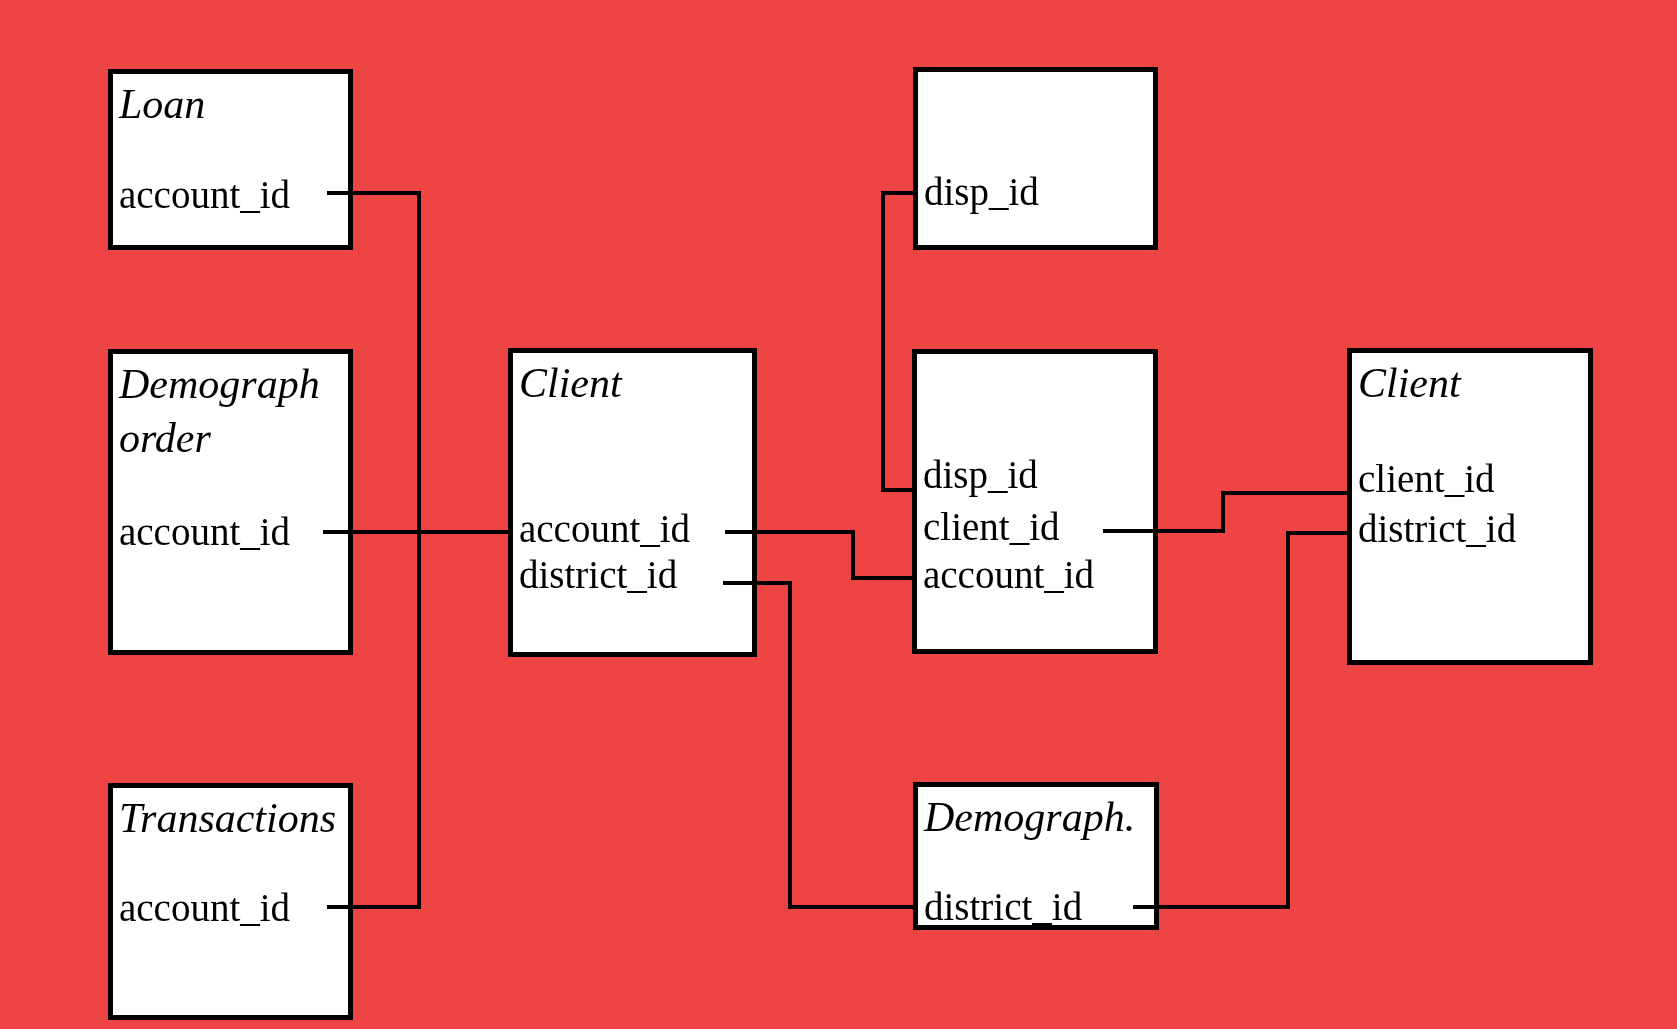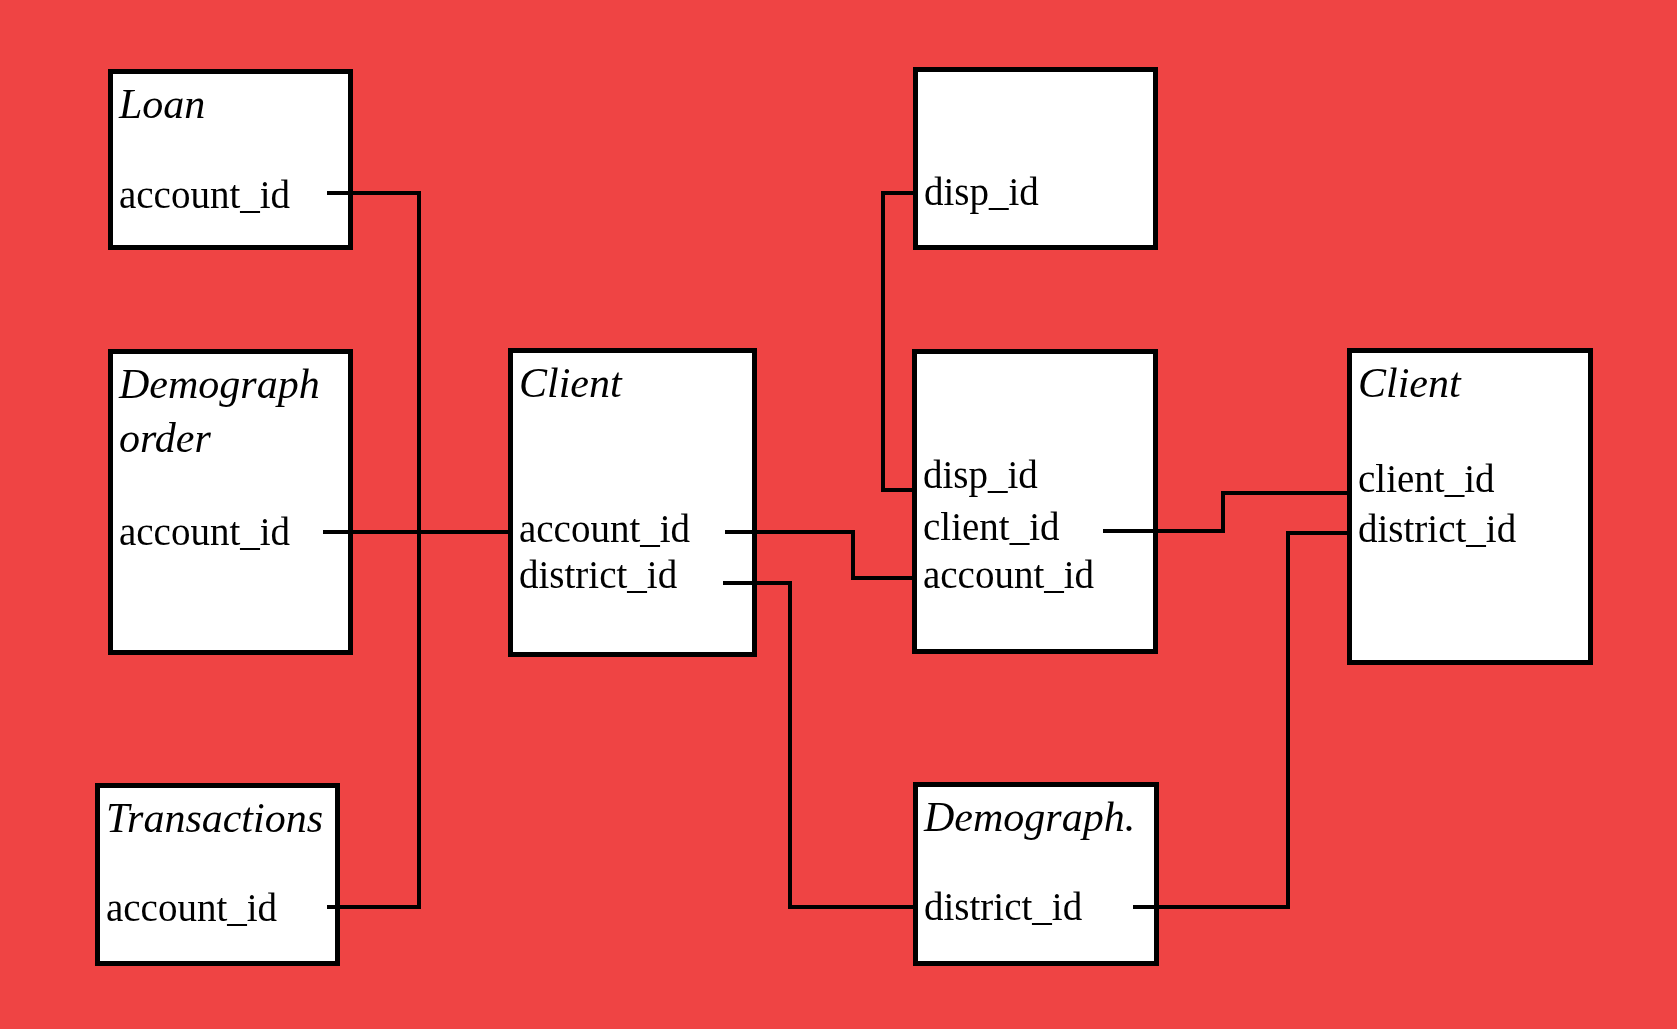--- a/index.html
+++ b/index.html
@@ -52,42 +52,42 @@
   <div class="entity" style="left:108px; top:69px; width:245px; height:181px">
     <div class="title">Loan</div>
     <div class="field" style="top:98px">account_id</div>
   </div>
 
   <div class="entity" style="left:108px; top:349px; width:245px; height:306px">
     <div class="title">Demograph order</div>
     <div class="field" style="top:155px">account_id</div>
   </div>
 
-  <div class="entity" style="left:95px; top:783px; width:245px; height:183px">
+  <div class="entity" style="left:108px; top:783px; width:245px; height:237px">
     <div class="title">Transactions</div>
     <div class="field" style="top:97px">account_id</div>
   </div>
 
   <div class="entity" style="left:508px; top:348px; width:249px; height:309px">
     <div class="title">Client</div>
     <div class="field" style="top:153px">account_id</div>
     <div class="field" style="top:199px">district_id</div>
   </div>
 
   <div class="entity" style="left:913px; top:67px; width:245px; height:183px">
     <div class="field" style="top:97px">disp_id</div>
   </div>
 
   <div class="entity" style="left:912px; top:349px; width:246px; height:305px">
     <div class="field" style="top:98px">disp_id</div>
     <div class="field" style="top:150px">client_id</div>
     <div class="field" style="top:198px">account_id</div>
   </div>
 
-  <div class="entity" style="left:913px; top:782px; width:246px; height:184px">
+  <div class="entity" style="left:913px; top:782px; width:246px; height:148px">
     <div class="title">Demograph.</div>
     <div class="field" style="top:97px">district_id</div>
   </div>
 
   <div class="entity" style="left:1347px; top:348px; width:246px; height:317px">
     <div class="title">Client</div>
     <div class="field" style="top:103px">client_id</div>
     <div class="field" style="top:153px">district_id</div>
   </div>
 

